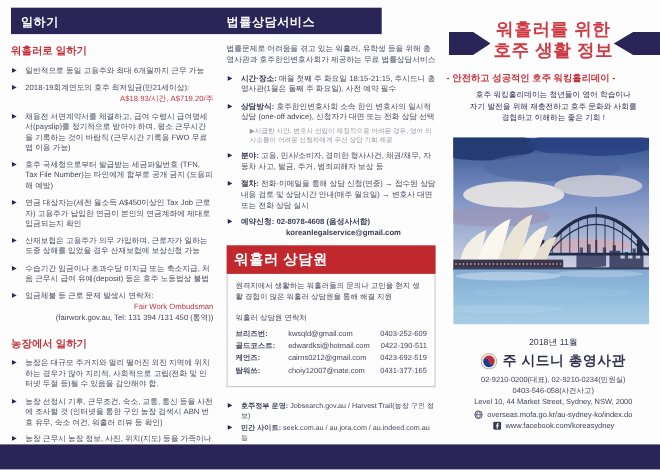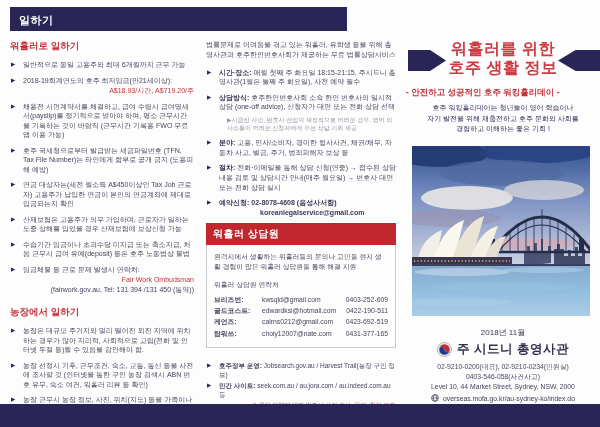--- a/index.html
+++ b/index.html
@@ -29,35 +29,35 @@
   ul.blist li .bl{position:absolute;left:1px;top:1px;font-size:5.5px;color:var(--navy);}
   .redline{display:block;color:var(--red);text-align:right;margin-top:1px;}
   .rt{display:block;text-align:right;}
   .farm-title{margin-top:12px;}
 
   .intro{font-size:7px;line-height:1.4;color:var(--body);margin:0 0 8px 0;}
   ul.blist li b{color:#3a3a56;}
   .subnote{position:relative;font-size:6px;line-height:1.4;color:var(--gray);padding-left:21px;margin:-2px 0 6px 0;}
   .bemail{font-weight:bold;color:#3a3a56;padding-left:41px;}
 
-  .redbar{background:var(--redbar);color:#fff;font-weight:bold;font-size:10px;padding:4px 7px;letter-spacing:.5px;}
+  .redbar{background:var(--redbar);color:#fff;font-weight:bold;font-size:13px;padding:4px 7px;letter-spacing:.5px;}
   .cbox{border:1px solid #c9c9d1;border-top:none;padding:7px 7px 8px 7px;}
   .cbox .desc{font-size:6.8px;line-height:1.4;color:var(--body);margin:0;}
   .cbox .clabel{font-size:6.8px;color:var(--body);margin:9px 0 4px 0;}
   .crow{display:flex;font-size:6.8px;color:var(--body);line-height:1.65;}
   .crow .city{font-weight:bold;width:48px;flex:none;}
   .crow .mail{flex:1;}
   .jobswrap{margin-top:13px;}
   ul.jobs{list-style:none;margin:6px 0 0 0;padding:0;}
   ul.jobs li{position:relative;padding-left:13px;font-size:6.5px;line-height:1.45;color:var(--body);margin-bottom:1px;}
   ul.jobs li .bl{position:absolute;left:1px;top:1px;font-size:5.5px;color:var(--navy);}
   .jnote{font-size:6px;color:var(--red);padding-left:46px;margin-top:1px;}
 
   
-  .ribbon{position:relative;margin-top:40px;height:40px;}
+  .ribbon{position:relative;margin-top:19px;height:40px;}
   .arrow-l{position:absolute;left:2px;top:10px;width:38px;height:21px;background:var(--navy);
            clip-path:polygon(0 0,58% 0,100% 50%,58% 100%,0 100%);}
   .arrow-r{position:absolute;right:0;top:10px;width:42px;height:21px;background:var(--navy);
            clip-path:polygon(42% 0,100% 0,100% 100%,42% 100%,0 50%);}
   .rtitle{text-align:center;color:var(--titlered);font-weight:bold;font-size:16px;line-height:1.18;letter-spacing:.5px;}
   .rsub{color:var(--red);font-weight:bold;font-size:8.5px;margin-top:7px;}
   .rpara{text-align:center;color:var(--navy);font-size:7px;line-height:1.5;margin-top:4px;}
   .photo{display:block;margin:11px 0 0 6px;}
   .rdate{text-align:center;font-size:8px;color:#3c3c58;margin-top:11px;}
   .orgrow{display:flex;justify-content:center;align-items:center;gap:5px;margin-top:3px;}
@@ -68,20 +68,21 @@
 
   .bottombar{position:absolute;left:0;top:404px;width:600px;height:23px;background:var(--navy);}
 </style>
 </head>
 <body>
 
 <div class="page">
 
   <div class="hbar">
     <span class="h1">일하기</span>
+    <span class="h2">법률상담서비스</span>
   </div>
 
   <div class="col-left">
     <div class="sec-title">워홀러로 일하기</div>
     <ul class="blist">
       <li><span class="bl">▶</span><span>일반적으로 동일 고용주와 최대 6개월까지 근무 가능</span></li>
       <li><span class="bl">▶</span><span>2018-19회계연도의 호주 최저임금(만21세이상):</span><span class="redline">A$18.93/시간, A$719.20/주</span></li>
       <li><span class="bl">▶</span><span>채용전 서면계약서를 체결하고, 급여 수령시 급여명세서(payslip)를 정기적으로 받아야 하며, 평소 근무시간을 기록하는 것이 바람직 (근무시간 기록용 FWO 무료앱 이용 가능)</span></li>
       <li><span class="bl">▶</span><span>호주 국세청으로부터 발급받는 세금파일번호 (TFN, Tax File Number)는 타인에게 함부로 공개 금지 (도용피해 예방)</span></li>
       <li><span class="bl">▶</span><span>연금 대상자는(세전 월소득 A$450이상인 Tax Job 근로자) 고용주가 납입한 연금이 본인의 연금계좌에 제대로 입금되는지 확인</span></li>

